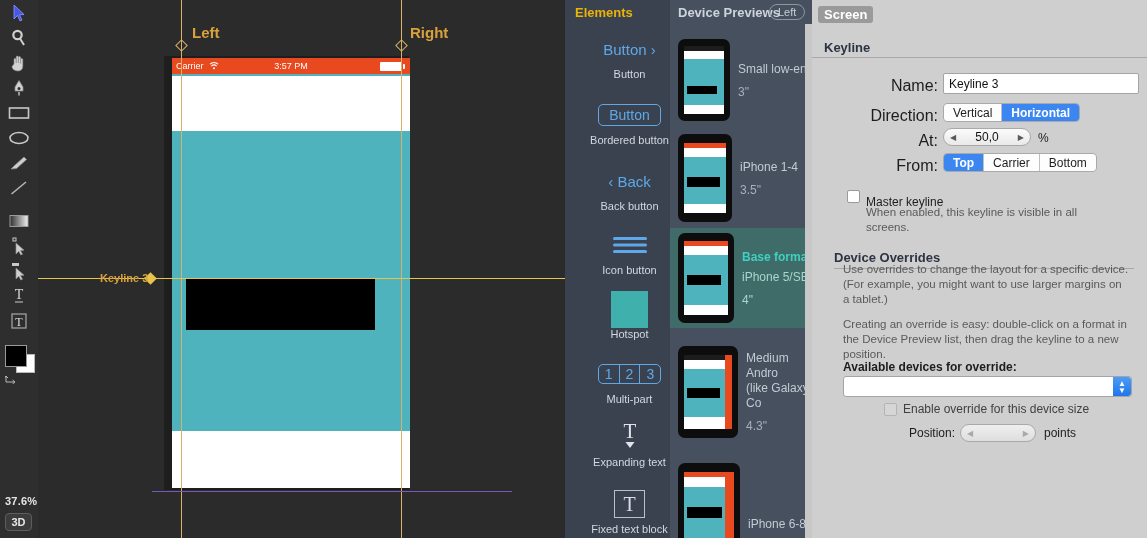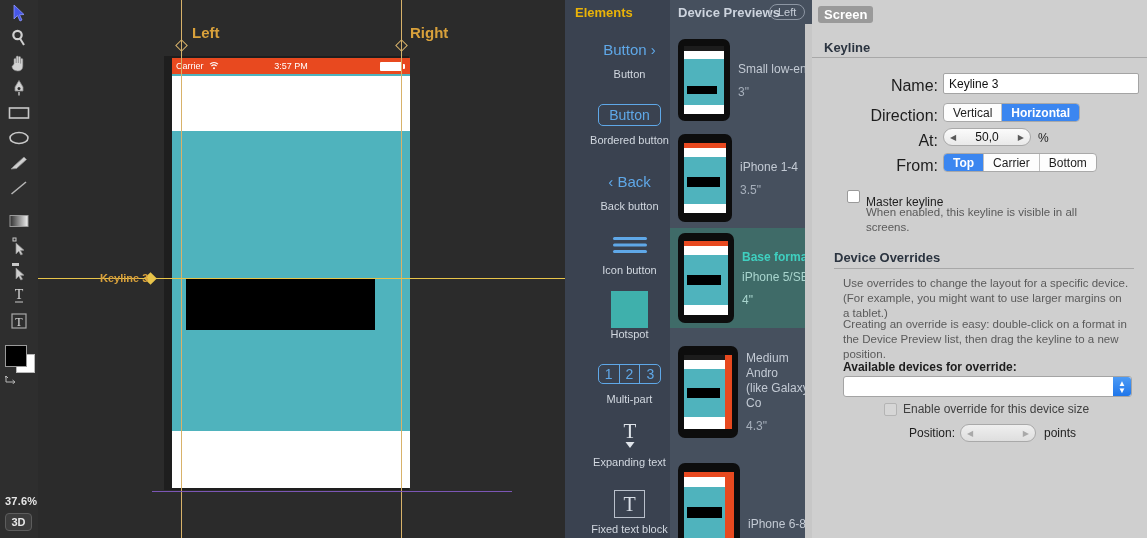--- a/index.html
+++ b/index.html
@@ -588,21 +588,21 @@
       <div>Bottom</div>
     </div>
 
     <div class="cbox" style="left:35px; top:190px"></div>
     <div class="ctext" style="left:54px; top:195px; font-weight:normal">Master keyline</div>
     <div class="helptext" style="left:54px; top:205px; width:240px">When enabled, this keyline is visible in all screens.</div>
 
     <div class="insp-h2" style="top:250px; left:22px">Device Overrides</div>
     <div class="insp-rule" style="left:22px; top:268px; width:300px"></div>
 
-    <div class="helptext" style="left:31px; top:276px; width:288px">Use overrides to change the layout for a specific device. (For example, you might want to use larger margins on a tablet.)</div>
+    <div class="helptext" style="left:31px; top:262px; width:288px">Use overrides to change the layout for a specific device. (For example, you might want to use larger margins on a tablet.)</div>
     <div class="helptext" style="left:31px; top:317px; width:288px">Creating an override is easy: double-click on a format in the Device Preview list, then drag the keyline to a new position.</div>
 
     <div class="ctext" style="left:31px; top:360px; font-weight:bold">Available devices for override:</div>
     <div class="combo" style="left:31px; top:376px; width:289px">
       <div class="combo-btn">
           <span>▲</span>
           <span>▼</span>
         </div>
     </div>
 

